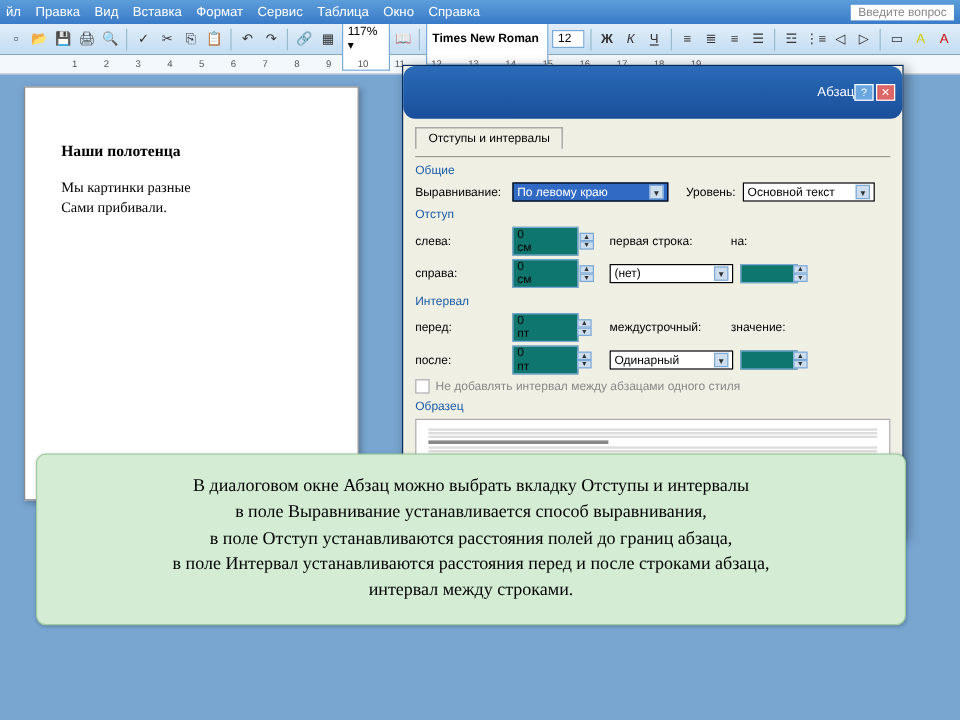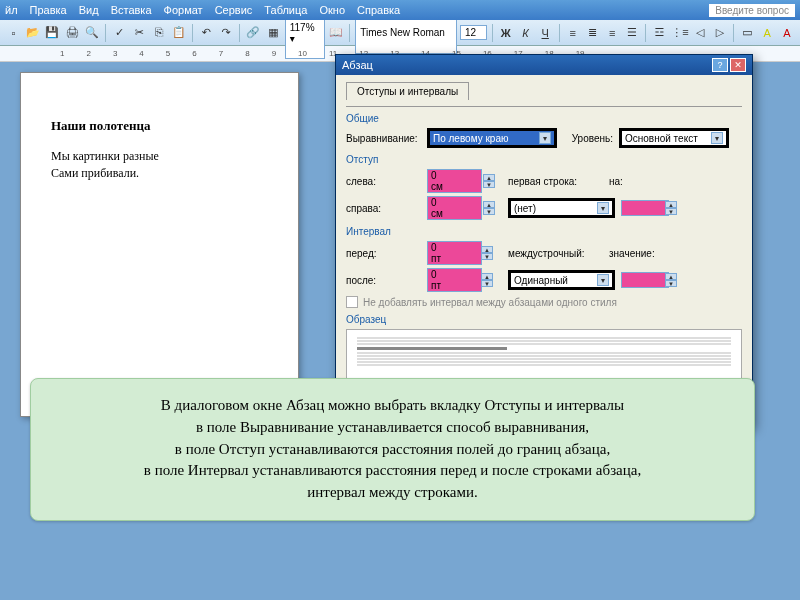--- a/index.html
+++ b/index.html
@@ -6,50 +6,50 @@
   body { font-family: Tahoma, Arial, sans-serif; font-size: 11px; width: 800px; height: 600px; overflow: hidden; background: #fff; }
   
   .menubar { background: linear-gradient(#5c9eda, #3a7bc8); color: #fff; display: flex; align-items: center; height: 20px; padding: 0 5px; gap: 12px; position: relative; }
   .menubar .menu-item { cursor: pointer; }
   .menubar .help-box { position: absolute; right: 5px; background: #fff; color: #888; padding: 1px 6px; font-size: 10px; }
   
   .toolbar { background: linear-gradient(#e0eef9, #c4dcf2); display: flex; align-items: center; height: 26px; padding: 2px 5px; gap: 3px; border-bottom: 1px solid #8aa; }
   .tbtn { width: 18px; height: 18px; display: flex; align-items: center; justify-content: center; border: 1px solid transparent; border-radius: 2px; cursor: pointer; font-size: 11px; color: #333; }
   .sep { width: 1px; height: 18px; background: #9bc; margin: 0 2px; }
   .zoom { background: #fff; border: 1px solid #7ba9d6; padding: 14px 4px; font-size: 10px; }
-  .font-family-box { background: #fff; border: 1px solid #7ba9d6; padding: 15px 4px; font-size: 10px; width: 110px; }
+  .font-family-box { background: #fff; border: 1px solid #7ba9d6; padding: 15px 4px; font-size: 10px; width: 110px; font-weight: bold; }
   .font-size-box { background: #fff; border: 1px solid #7ba9d6; padding: 1px 4px; font-size: 10px; width: 28px; }
   
   .ruler { background: #f3f8fd; height: 16px; border-bottom: 1px solid #ccc; display: flex; align-items: center; padding-left: 60px; font-size: 8px; color: #555; gap: 22px; }
   
   .workspace { display:flex; height: 538px; }
   .doc-area { flex: 1; background: #78a6d1; padding: 10px 0 0 20px; position: relative; }
   .page { background: #fff; width: 279px; height: 345px; padding: 45px 30px; box-shadow: 2px 2px 6px rgba(0,0,0,.3); border:1px solid #888; }
   .page .title { font-family: 'Times New Roman', serif; font-weight: bold; font-size: 13px; margin-bottom: 14px; }
   .page p { font-family: 'Times New Roman', serif; font-size: 12px; line-height: 1.4; }
   
   .dialog { position: absolute; left: 335px; top: 54px; width: 418px; background: #f0efe3; border: 1px solid #002a5c; box-shadow: 3px 3px 10px rgba(0,0,0,.4); }
-  .dlg-title { background: linear-gradient(#2a6bb8, #1a4f9a); color: #fff; padding: 3px 6px; display:flex; justify-content:space-between; align-items:center; font-size:11px; }
+  .dlg-title { background: linear-gradient(#2a6bb8, #1a4f9a); color: #fff; padding: 15px 6px; display:flex; justify-content:flex-end; align-items:center; font-size:11px;border-radius:10px; }
   .dlg-title .icons { display:flex; gap:2px; }
   .dlg-title .win-btn { width:16px; height:14px; background:#d66; border:1px solid #fff; display:flex;align-items:center;justify-content:center; font-size:9px; color:#fff;}
   .dlg-title .win-btn.help { background:#6aa7e0; }
   .dlg-body { padding: 6px 10px 8px; }
   .tabs { display:flex; gap:0; margin-bottom:8px; }
   .tab { border:1px solid #999; border-bottom:none; padding:3px 10px; background:#ece9d8; font-size:10px; cursor:pointer; }
   .tab.active { background:#f0efe3; position:relative; top:1px; }
   .tab-line { border-top:1px solid #999; margin-top:-1px; }
   .section-title { color:#1a5ca8; font-size:10px; margin:6px 0 4px; }
   .section-title::after { content:""; display:inline-block; border-top:1px solid #c0c0c0; vertical-align:middle; margin-left:6px; }
   
   .row { display:flex; align-items:center; gap:6px; margin:3px 0; font-size:10px; }
   .row label { width:75px; text-align:left; }
-  .dd { background:#fff; border:3px solid #000000; padding:1px 3px; font-size:10px; display:flex; justify-content:space-between; align-items:center; }
+  .dd { background:#fff; border:1px solid #000000; padding:1px 3px; font-size:10px; display:flex; justify-content:space-between; align-items:center; }
   .dd.selected-dark { background:#316ac5; color:#fff; }
   .dd .arrow { background:#cde; border:1px solid #7ba9d6; width:12px;height:12px;display:flex;align-items:center;justify-content:center;font-size:8px;color:#333; margin-left:3px;}
-  .spin { background:#ec4899; border:1px solid #7ba9d6; width:55px; display:flex; align-items:center; justify-content:space-between; padding:0 0 0 3px; font-size:10px;gap:40px; }
+  .spin { background:#0f766e; border:1px solid #7ba9d6; width:55px; display:flex; align-items:center; justify-content:space-between; padding:0 0 0 3px; font-size:10px;gap:40px; }
   .spin .btns { display:flex; flex-direction:column; }
   .spin .b { width:12px;height:7px;background:#cde;border:1px solid #7ba9d6;font-size:6px;display:flex;align-items:center;justify-content:center;color:#333; line-height:1;}
   .checkbox-row { display:flex; align-items:center; gap:5px; font-size:10px; color:#888; margin:4px 0; }
   .cb { width:12px; height:12px; border:1px solid #aaa; background:#fff; }
   
   .preview { border:1px solid #aaa; background:#fff; height:65px; margin:3px 0; padding:6px 10px; }
   .preview .line { height:2px; background:#ddd; margin:1px 0; }
   .preview .linebold { height:3px; background:#888; margin:2px 0; }
   
   .dlg-buttons { display:flex; justify-content:space-between; margin-top:6px; }

